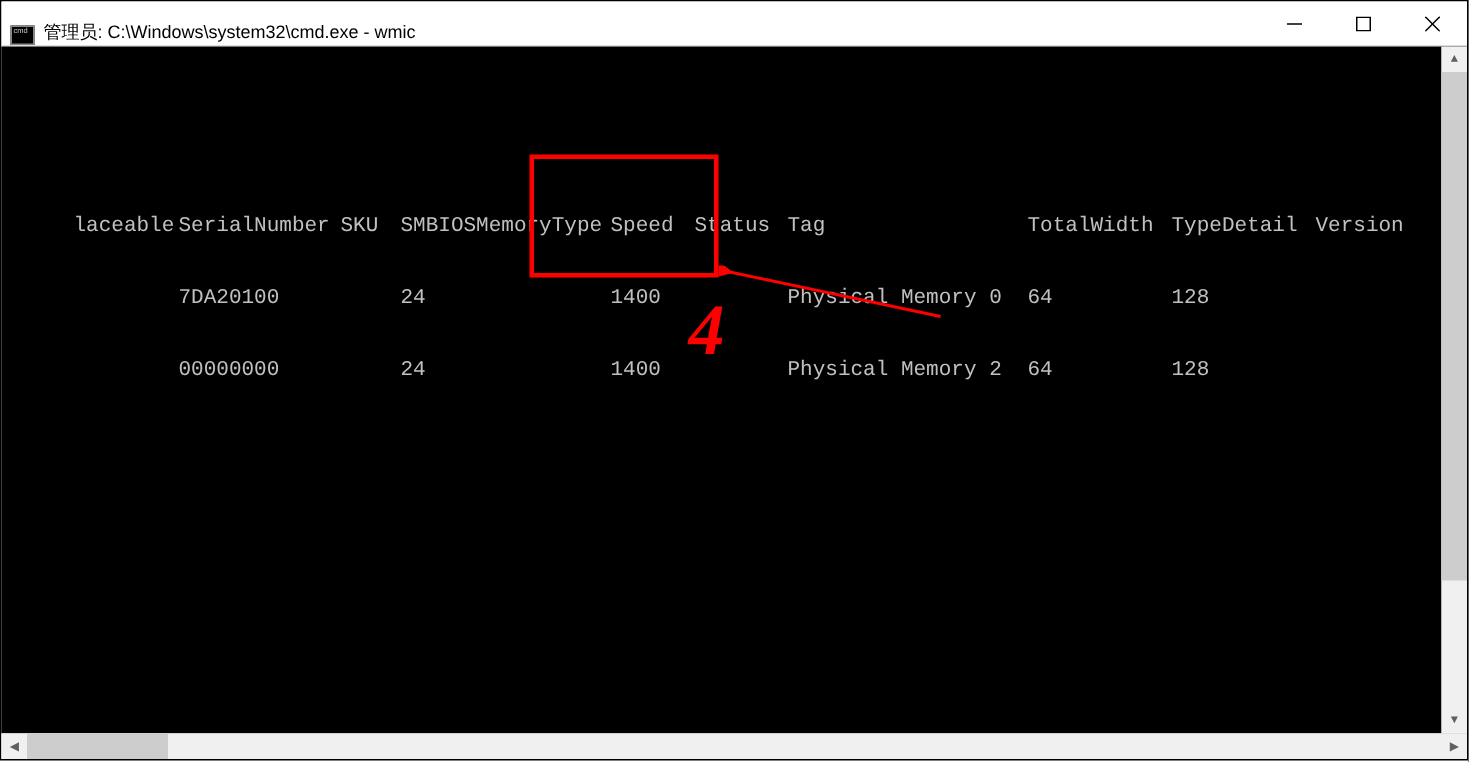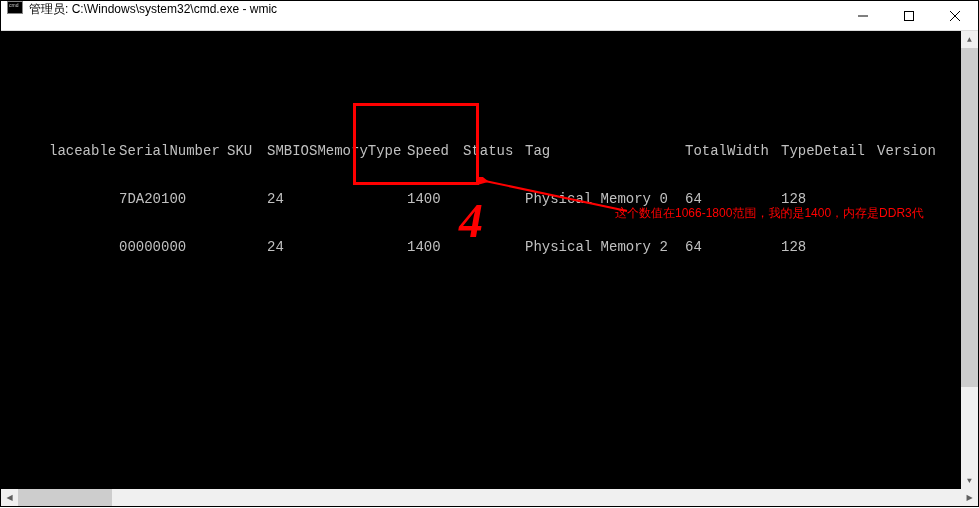--- a/index.html
+++ b/index.html
@@ -18,21 +18,21 @@
     height: 507px;
     border: 1px solid #000;
     background: #fff;
     position: relative;
   }
   .titlebar {
     height: 30px;
     background: #fff;
     border-bottom: 1px solid #dcdcdc;
     display: flex;
-    align-items: flex-start;
+    align-items: flex-end;
     padding-left: 6px;
   }
   .titlebar-icon {
     width: 16px;
     height: 13px;
     background: #000;
     border: 1px solid #888;
     margin-right: 6px;
     position: relative;
     flex: 0 0 auto;
@@ -210,21 +210,20 @@
       <defs>
         <marker id="ah" markerWidth="8" markerHeight="8" refX="2" refY="4" orient="auto">
           <path d="M8,0 L0,4 L8,8 Z" fill="#ff0000"></path>
         </marker>
       </defs>
       <line x1="148" y1="34" x2="6" y2="4" stroke="#ff0000" stroke-width="2" marker-end="url(#ah)"></line>
     </svg>
 
     <div class="step-number" style="left:458px; top:162px;">4</div>
 
-    <div class="annotation-text" style="left:614px; top:174px;">这个数值在1066-1800范围，我的是1400，内存是DDR3代</div>
 
     <div class="vscroll">
       <div class="btn">▲</div>
       <div class="track">
         <div class="thumb"></div>
       </div>
       <div class="btn">▼</div>
     </div>
   </div>
 

